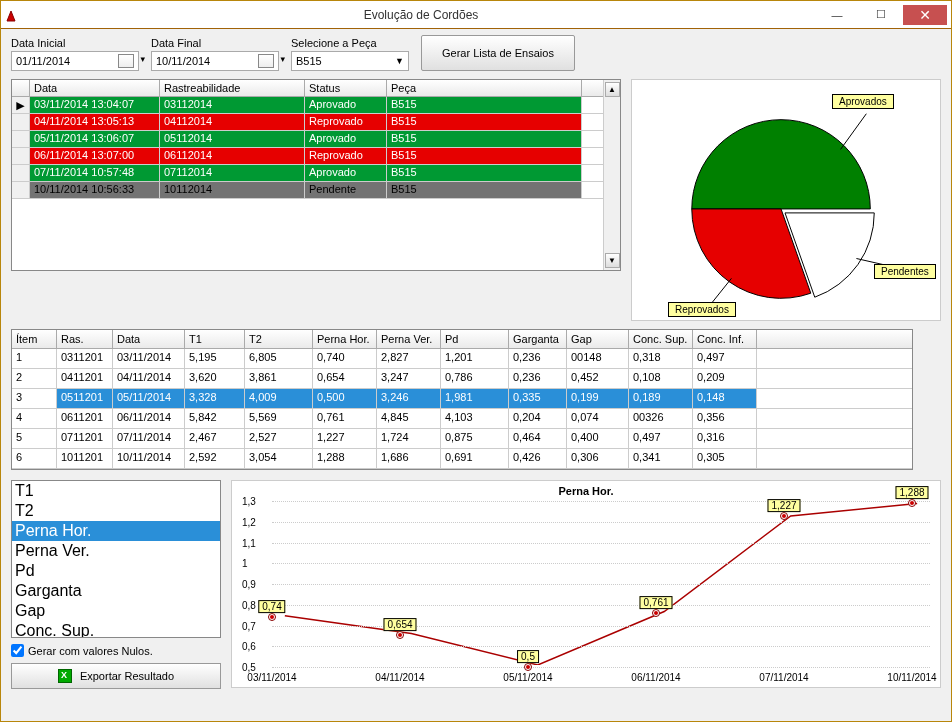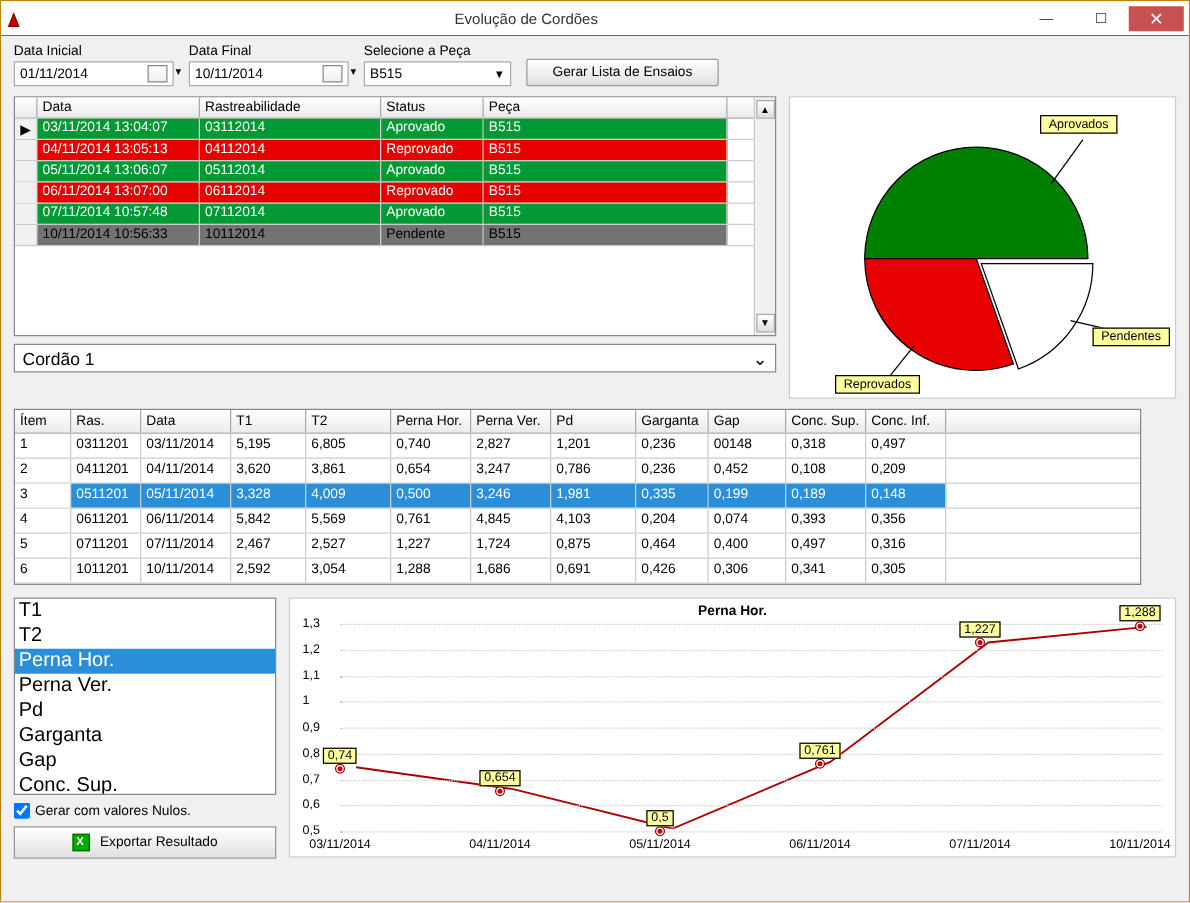--- a/index.html
+++ b/index.html
@@ -20,21 +20,21 @@
 .top-row { display: flex; align-items: flex-end; gap: 12px; margin-bottom: 8px; }
 .field { display: flex; flex-direction: column; }
 .field label { font-size: 11px; margin-bottom: 2px; }
 .date-input { width: 128px; height: 20px; border: 1px solid #aaa; background: #fff; display: flex; align-items: center; padding: 0 4px; justify-content: space-between; }
 .date-input span { font-size: 11px; }
 .date-cal { width: 16px; height: 14px; border: 1px solid #888; background: linear-gradient(#fff,#eee); position: relative; }
 .date-cal::after { content: '▾'; position: absolute; right: -12px; top: -1px; font-size: 9px; }
 .date-wrap { display: flex; align-items: center; gap: 2px; }
 .select-input { width: 118px; height: 20px; border: 1px solid #aaa; background: #fff; display: flex; align-items: center; justify-content: space-between; padding: 0 4px; }
 .select-input .arrow { font-size: 9px; }
-.gen-btn { height: 22px; padding: 0 20px; border: 1px solid #999; background: linear-gradient(#fff,#e0e0e0); border-radius: 2px; font-size: 11px; }
+.gen-btn { height: 36px; padding: 0 20px; border: 1px solid #999; background: linear-gradient(#fff,#e0e0e0); border-radius: 2px; font-size: 11px; }
 
 .mid-row { display: flex; gap: 6px; }
 
 .grid1-wrap { width: 610px; }
 .grid1 { width: 100%; border: 1px solid #888; background: #fff; height: 192px; position: relative; display: flex; }
 .grid1-body { flex: 1; }
 .grid1-head { display: flex; background: linear-gradient(#fff,#eaeaea); border-bottom: 1px solid #aaa; }
 .grid1-head .gh { padding: 2px 4px; border-right: 1px solid #aaa; font-size: 11px; }
 .gh-marker { width: 18px; }
 .gh-data { width: 130px; }
@@ -193,24 +193,20 @@
                     <div class="gc gc-peca st-white">B515</div>
                   </div>
                 </div>
             </div>
             <div class="grid1-scroll">
               <div class="sbtn">▲</div>
               <div class="sbtn">▼</div>
             </div>
           </div>
         </div>
-        <div class="cordao-select">
-          <span>Cordão 1</span>
-          <span>⌄</span>
-        </div>
       </div>
 
       <div class="pie-panel">
         <svg width="100%" height="100%" viewBox="0 0 300 242">
           <g transform="translate(145,130)">
             <path d="M0 0 L90 0 A90 90 0 0 0 -90 0 Z" fill="#008000" stroke="#000"></path>
             <path d="M0 0 L-90 0 A90 90 0 0 0 30 85 Z" fill="#e60000" stroke="#000"></path>
             <path d="M4 4 L34 89 A90 90 0 0 0 94 4 Z" fill="#fff" stroke="#000"></path>
             <line x1="60" y1="-60" x2="86" y2="-96" stroke="#000"></line>
             <line x1="-50" y1="70" x2="-74" y2="100" stroke="#000"></line>
@@ -285,21 +281,21 @@
             <div class="g2c w-item">4</div>
             <div class="g2c w-ras">0611201</div>
             <div class="g2c w-data2">06/11/2014</div>
             <div class="g2c w-t1">5,842</div>
             <div class="g2c w-t2">5,569</div>
             <div class="g2c w-ph">0,761</div>
             <div class="g2c w-pv">4,845</div>
             <div class="g2c w-pd">4,103</div>
             <div class="g2c w-garg">0,204</div>
             <div class="g2c w-gap">0,074</div>
-            <div class="g2c w-cs">0,393</div>
+            <div class="g2c w-cs">00326</div>
             <div class="g2c w-ci">0,356</div>
           </div>
           <div class="grid2-row">
             <div class="g2c w-item">5</div>
             <div class="g2c w-ras">0711201</div>
             <div class="g2c w-data2">07/11/2014</div>
             <div class="g2c w-t1">2,467</div>
             <div class="g2c w-t2">2,527</div>
             <div class="g2c w-ph">1,227</div>
             <div class="g2c w-pv">1,724</div>

